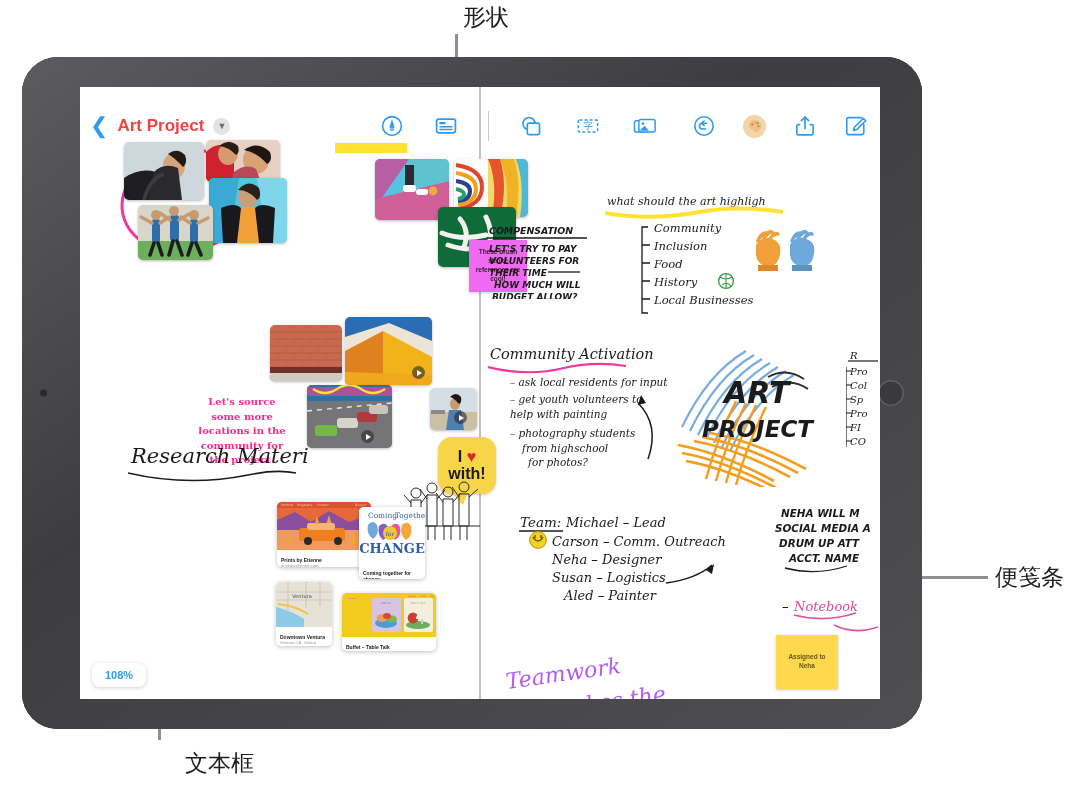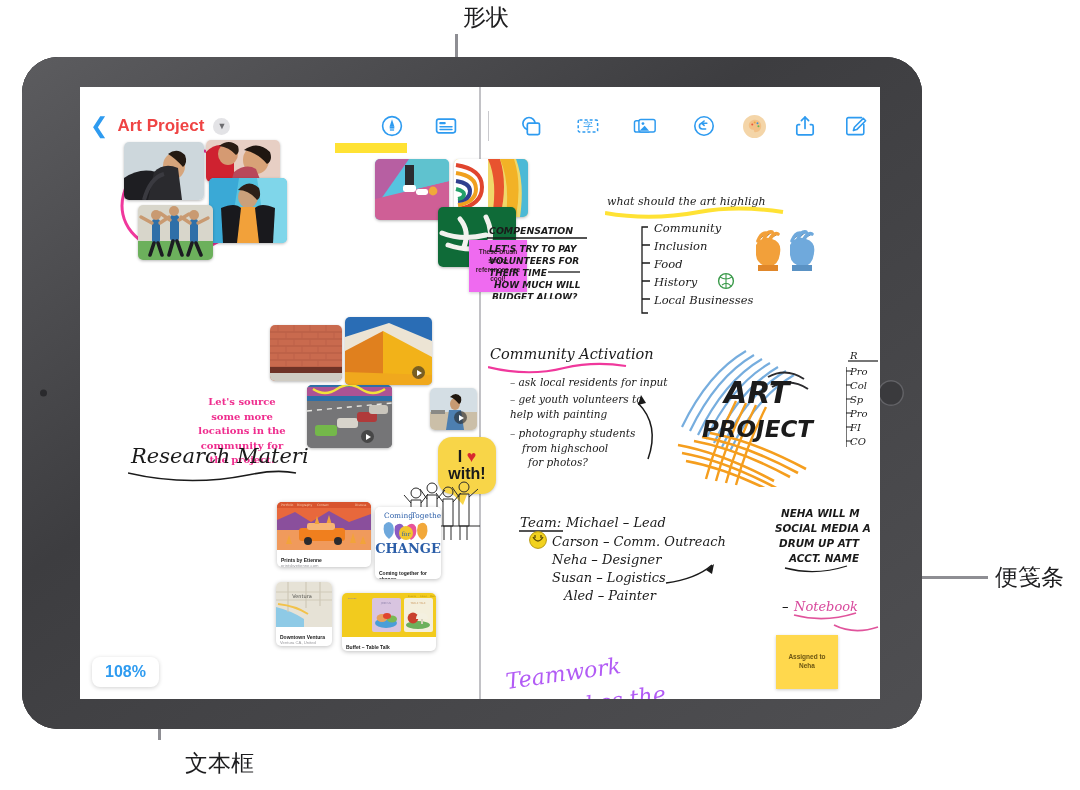--- a/index.html
+++ b/index.html
@@ -131,21 +131,21 @@
 
   .textbox {
     position:absolute; text-align:center; color:#ef2d8e;
     font-family:"DejaVu Serif", serif;
     font-size:10px; font-weight:bold; line-height:1.45;
   }
 
   .zoombadge {
     position:absolute; left:12px; bottom:12px;
     background:#fff; border-radius:8px;
-    padding:6px 13px; font-size:16px; font-weight:bold; color:#2e9bf0;
+    padding:6px 13px; font-size:11px; font-weight:bold; color:#2e9bf0;
     box-shadow:0 1px 4px rgba(0,0,0,.18);
   }
 
   .mediacard {
     position:absolute; background:#fff; border-radius:5px;
     box-shadow:0 1px 4px rgba(0,0,0,.25); overflow:hidden;
   }
   .mc-title { font-size:5px; font-weight:bold; color:#1a1a1a; }
   .mc-sub { font-size:4.2px; color:#9a9a9e; }
 
@@ -504,21 +504,21 @@
               <path d="M40 14 l2.4 8 -4.8 0z"></path>
                 <path d="M52 13 l2.4 8 -4.8 0z"></path>
             </g>
           </svg>
           <div style="padding:3px 4px;">
             <div class="mc-title">Prints by Etienne</div>
             <div class="mc-sub">printsbyetienne.com</div>
           </div>
         </div>
 
-        <div class="mediacard" style="left:295px; top:362px; width:66px; height:72px;">
+        <div class="mediacard" style="left:279px; top:362px; width:66px; height:72px;">
           <svg width="66" height="57" viewBox="0 0 66 57">
             <rect width="66" height="57" fill="#fff"></rect>
             <text x="9" y="11" font-family="DejaVu Serif, serif" font-size="7.4" fill="#2b5ea8">Coming</text>
             <text x="36" y="11" font-family="DejaVu Serif, serif" font-size="7.4" fill="#2b5ea8">Together</text>
             <g>
               <path d="M9 18 q5-6 9 0 q3 9-4 14 q-7-5-5-14z" fill="#6ea8dc"></path>
               <path d="M20 19 q6-5 9 1 q2 9-5 13 q-6-5-4-14z" fill="#8a5cc2"></path>
               <path d="M32 19 q6-5 9 1 q2 9-5 13 q-6-5-4-14z" fill="#e8549a"></path>
               <path d="M43 18 q6-5 9 1 q2 10-5 14 q-7-5-4-15z" fill="#f2a83a"></path>
               <circle cx="31" cy="26" r="7" fill="#f2c72e"></circle>

